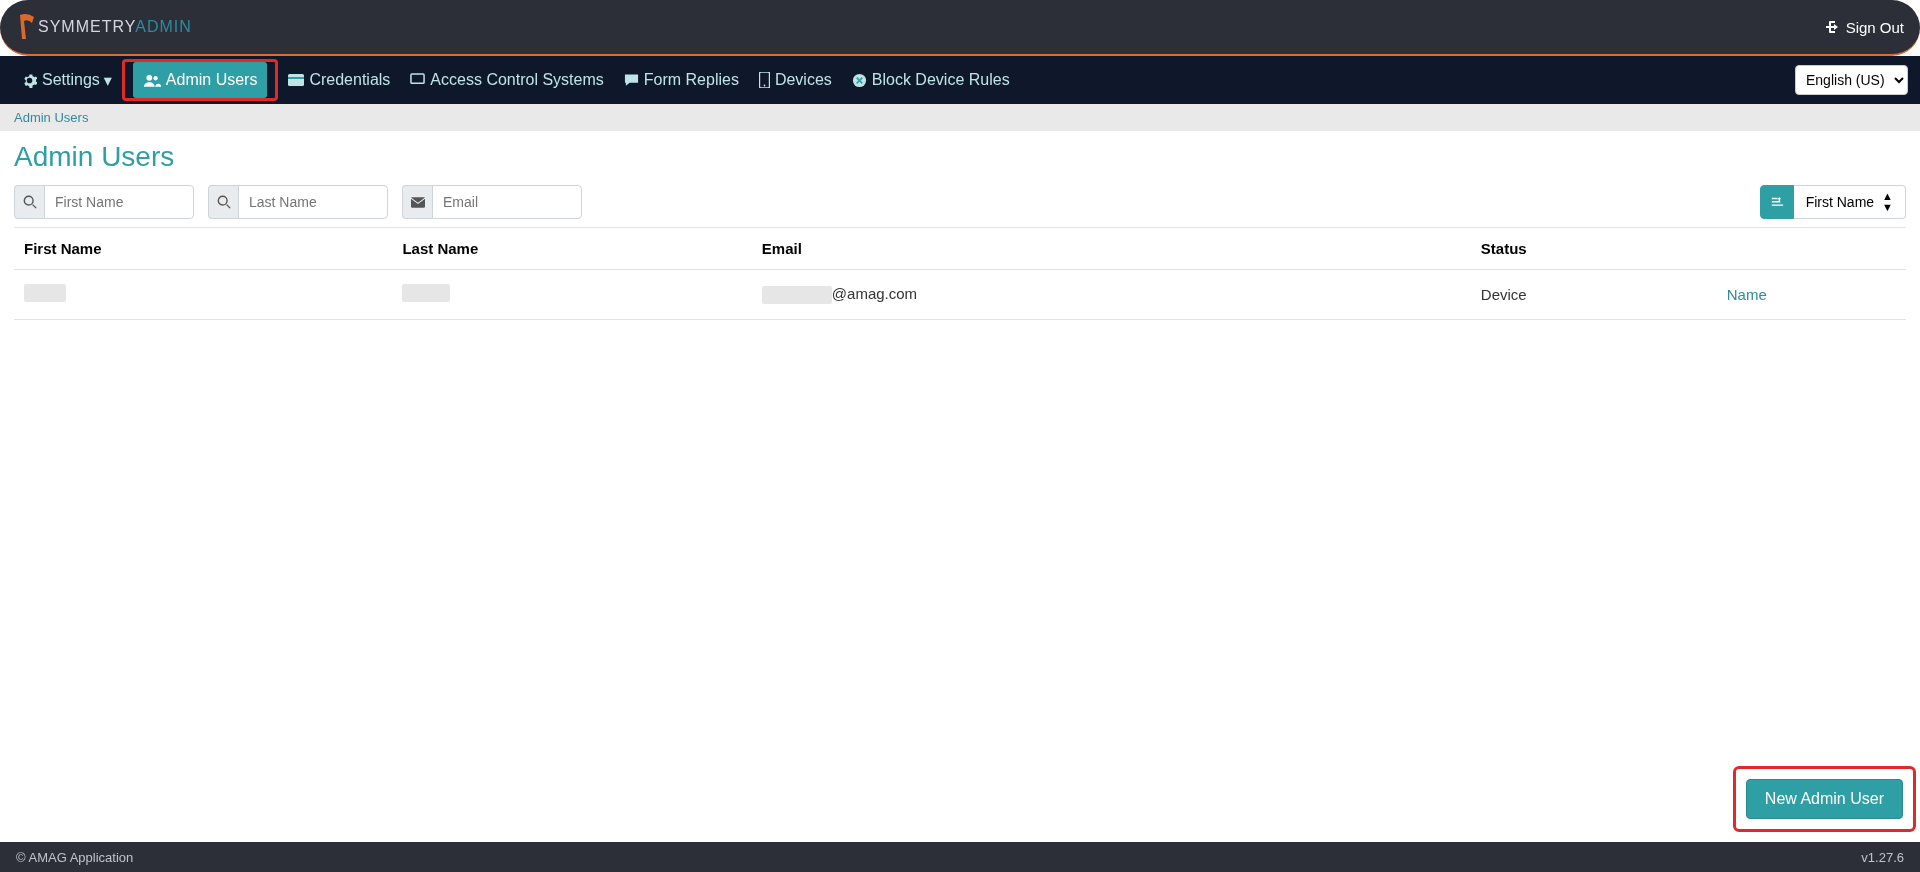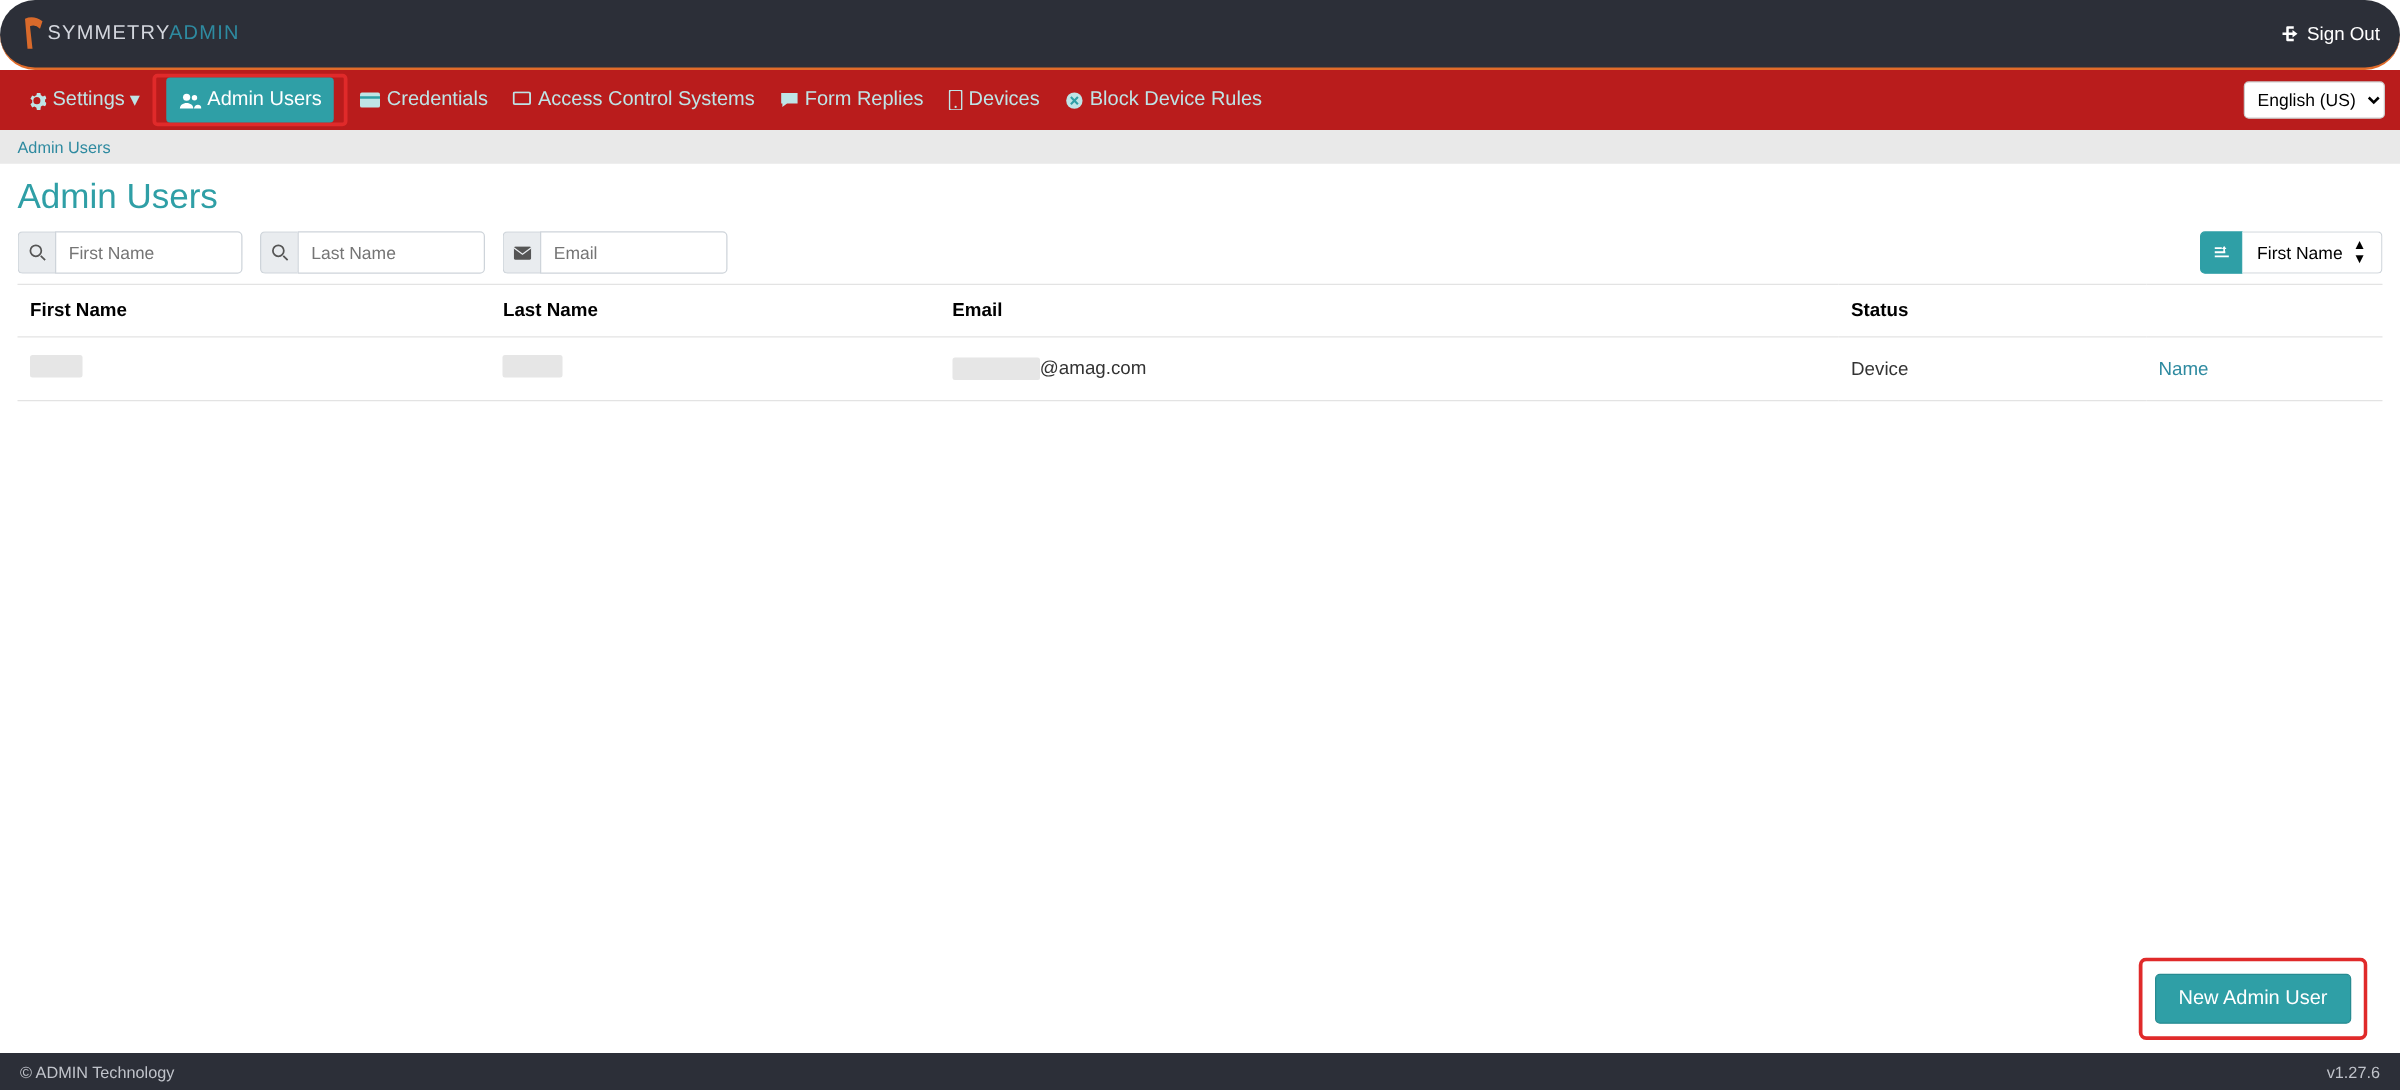--- a/index.html
+++ b/index.html
@@ -5,21 +5,21 @@
 * { margin:0; padding:0; box-sizing:border-box; }
 body { font-family:"Segoe UI",Tahoma,Arial,sans-serif; background:#fff; }
 .topbar { background:#2c2f38; height:56px; display:flex; align-items:center; justify-content:space-between; padding:0 16px; color:#a4a9b3; border-bottom:2px solid #e16c2a;border-radius:28px; }
 .logo { display:flex; align-items:center; }
 .logo svg { height:28px; }
 .logo-txt { font-size:16px; letter-spacing:1px; }
 .logo-txt .s1 { color:#d4d7de; font-weight:400; }
 .logo-txt .s2 { color:#2e8aa0; font-weight:400; }
 .signout { color:#ffffff; font-size:15px; display:flex; align-items:center; cursor:pointer; }
 .signout svg { margin-right:6px; }
-.navbar { background:#b91c1c; height:48px; display:flex; align-items:center; justify-content:space-between; padding:0 12px; }
+.navbar { background:#0f172a; height:48px; display:flex; align-items:center; justify-content:space-between; padding:0 12px; }
 .nav-left { display:flex; align-items:center; height:100%; }
 .nav-item { display:flex; align-items:center; padding:0 10px; height:36px; color:#bfe4e6; font-size:16px; cursor:pointer; border-radius:3px; }
 .nav-item svg { margin-right:5px; }
 .nav-item.active { background:#2f9fa6; color:#fff; }
 .nav-item .caret { margin-left:4px; }
 .nav-hl { border:3px solid #e02a2a; border-radius:4px; padding:0 8px; height:42px; display:flex; align-items:center; }
 .nav-hl .nav-item { color:#fff; }
 .lang-select { height:30px; background:#fff; border:1px solid #ccc; border-radius:4px; font-size:14px; padding:0 6px;margin-left:12px; }
 .breadcrumb { background:#e9e9e9; padding:6px 14px; font-size:13px; color:#2e8aa0; }
 .page { padding:10px 14px 80px 14px; }
@@ -30,21 +30,21 @@
 .input-group input { height:34px; width:150px; border:1px solid #ced4da; border-radius:0 4px 4px 0; padding:0 10px; font-size:14px; }
 .sort-group { margin-left:auto; display:flex; align-items:stretch; }
 .sort-btn { background:#2f9fa6; color:#fff; border:1px solid #2f9fa6; width:34px; display:flex; align-items:center; justify-content:center; border-radius:4px 0 0 4px; }
 .sort-field { border:1px solid #ced4da; border-left:none; padding:0 12px; height:34px; display:flex; align-items:center; font-size:14px; border-radius:0 4px 4px 0; background:#fff; }
 .sort-field .sortarr { margin-left:8px; font-size:11px; line-height:1; }
 table.data { width:100%; border-collapse:collapse; margin-top:6px; }
 table.data thead th { text-align:left; font-size:15px; font-weight:700; padding:12px 10px; border-top:1px solid #e3e3e3; border-bottom:1px solid #e3e3e3; }
 table.data tbody td { padding:14px 10px; border-bottom:1px solid #e3e3e3; font-size:15px; color:#333; vertical-align:middle; }
 .redact { display:inline-block; background:#e6e6e6; height:18px; border-radius:2px; }
 .view-link { color:#2e8aa0; cursor:pointer; }
-.fab-wrap { position:fixed; right:26px; bottom:40px; border:3px solid #e02a2a; border-radius:6px; padding:10px; }
+.fab-wrap { position:fixed; right:4px; bottom:40px; border:3px solid #e02a2a; border-radius:6px; padding:10px; }
 .fab-btn { background:#2f9fa6; color:#fff; border:1px solid #278b91; padding:10px 18px; font-size:16px; border-radius:4px; cursor:pointer; }
 .footer { position:fixed; left:0; right:0; bottom:0; height:30px; background:#2c2f38; color:#c0c3ca; font-size:13px; display:flex; align-items:center; justify-content:space-between; padding:0 16px; }
 </style>
 </head>
 <body>
 
 <div class="topbar">
   <div class="logo">
     <svg width="22" height="28" viewBox="0 0 22 28">
       <path d="M4 2 Q11 -1 18 4 L16 10 Q12 6 8 8 L10 26 L6 26 Z" fill="#d96a2b"></path>
@@ -198,15 +198,15 @@
       </tr>
     </tbody>
   </table>
 </div>
 
 <div class="fab-wrap">
   <button class="fab-btn">New Admin User</button>
 </div>
 
 <div class="footer">
-  <span>© ADMIN Technology</span>
+  <span>© AMAG Application</span>
   <span>v1.27.6</span>
 </div>
 
 </body></html>

